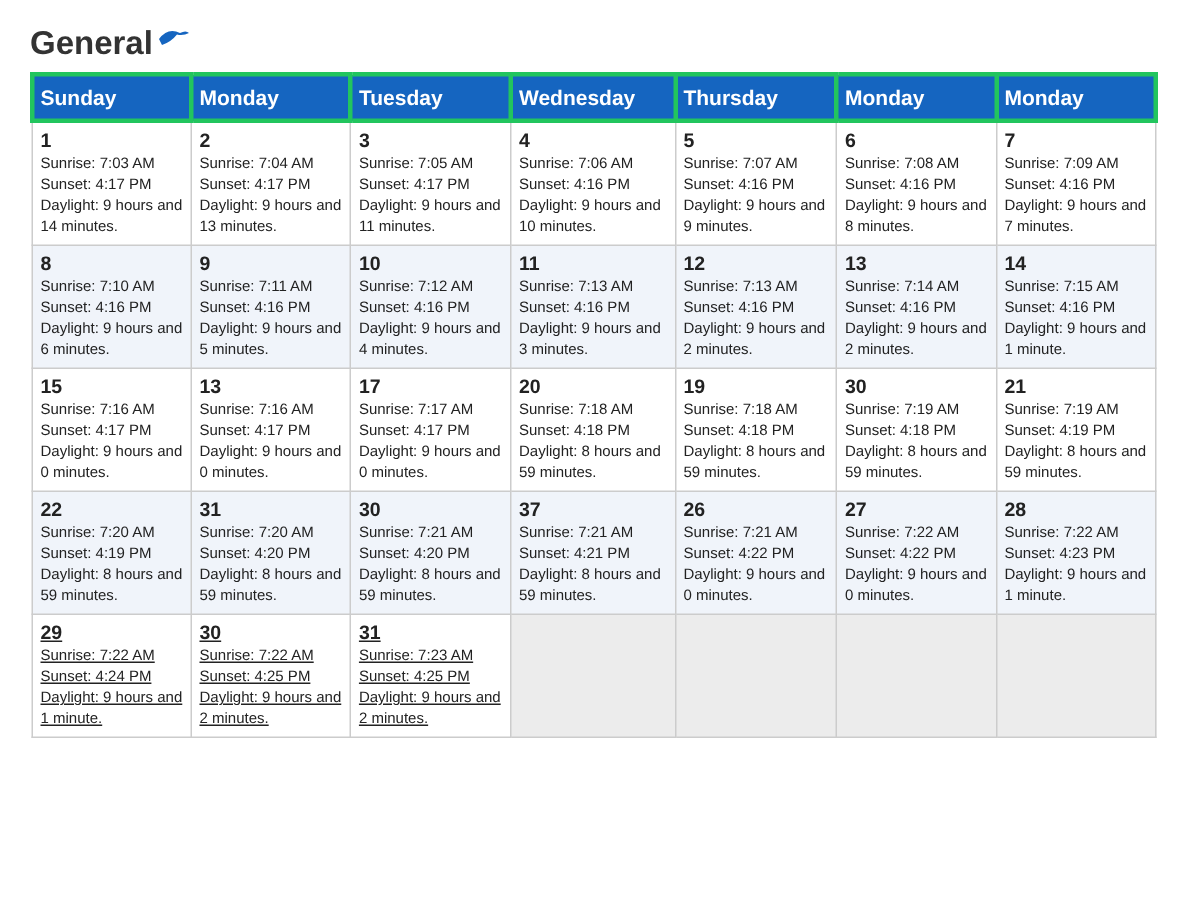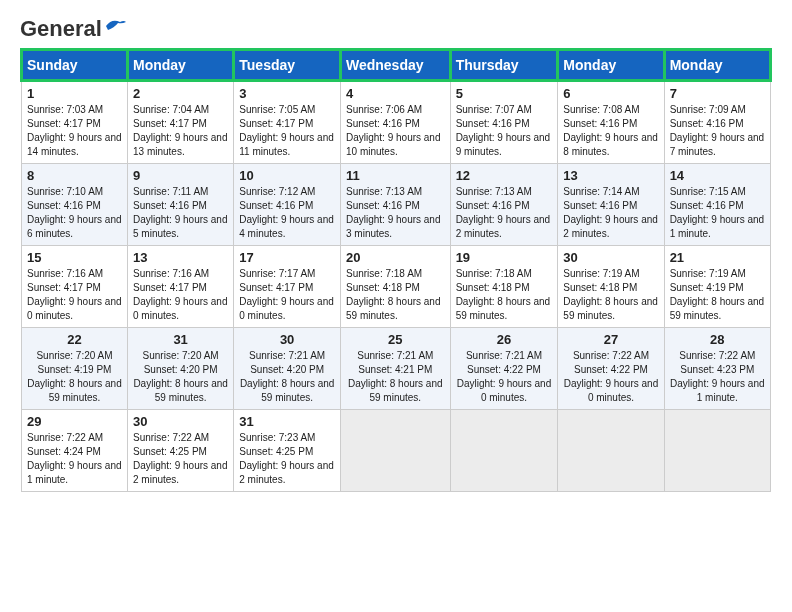--- a/index.html
+++ b/index.html
@@ -74,22 +74,22 @@
     }
     tr:nth-child(even) td:not(.empty) {
       background: #fff;
     }
     tr:nth-child(odd) td:not(.empty) {
       background: #fff;
     }
     .row-stripe-0 td { background: #fff !important; }
     .row-stripe-1 td { background: #f0f4fa !important; }
     .row-stripe-2 td { background: #fff !important; }
-    .row-stripe-3 td { background: #f0f4fa !important; text-align: center; }
-    .row-stripe-4 td { background: #fff !important; }
+    .row-stripe-3 td { background: #f0f4fa !important; }
+    .row-stripe-4 td { background: #fff !important; text-decoration: underline; }
     .row-stripe-0 td.empty, .row-stripe-1 td.empty, .row-stripe-2 td.empty, .row-stripe-3 td.empty, .row-stripe-4 td.empty {
       background: #ececec !important;
     }
   </style>
 </head>
 <body>
 
 <div class="header">
   <div class="logo">
     <div style="display:flex;align-items:center;">
@@ -216,21 +216,21 @@
       </td>
         <td>
         <span class="day-num">31</span>
         <span class="cell-text">Sunrise: 7:20 AM<br>Sunset: 4:20 PM<br>Daylight: 8 hours and 59 minutes.</span>
       </td>
         <td>
         <span class="day-num">30</span>
         <span class="cell-text">Sunrise: 7:21 AM<br>Sunset: 4:20 PM<br>Daylight: 8 hours and 59 minutes.</span>
       </td>
         <td>
-        <span class="day-num">25</span>
+        <span class="day-num">37</span>
         <span class="cell-text">Sunrise: 7:21 AM<br>Sunset: 4:21 PM<br>Daylight: 8 hours and 59 minutes.</span>
       </td>
         <td>
         <span class="day-num">26</span>
         <span class="cell-text">Sunrise: 7:21 AM<br>Sunset: 4:22 PM<br>Daylight: 9 hours and 0 minutes.</span>
       </td>
         <td>
         <span class="day-num">27</span>
         <span class="cell-text">Sunrise: 7:22 AM<br>Sunset: 4:22 PM<br>Daylight: 9 hours and 0 minutes.</span>
       </td>

